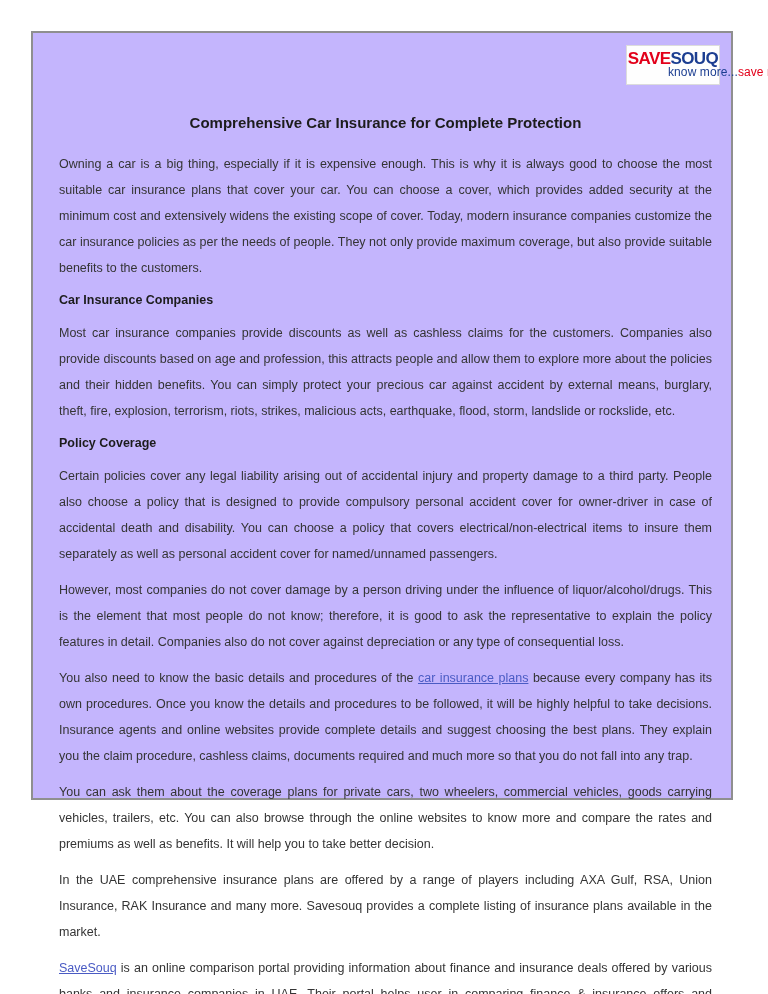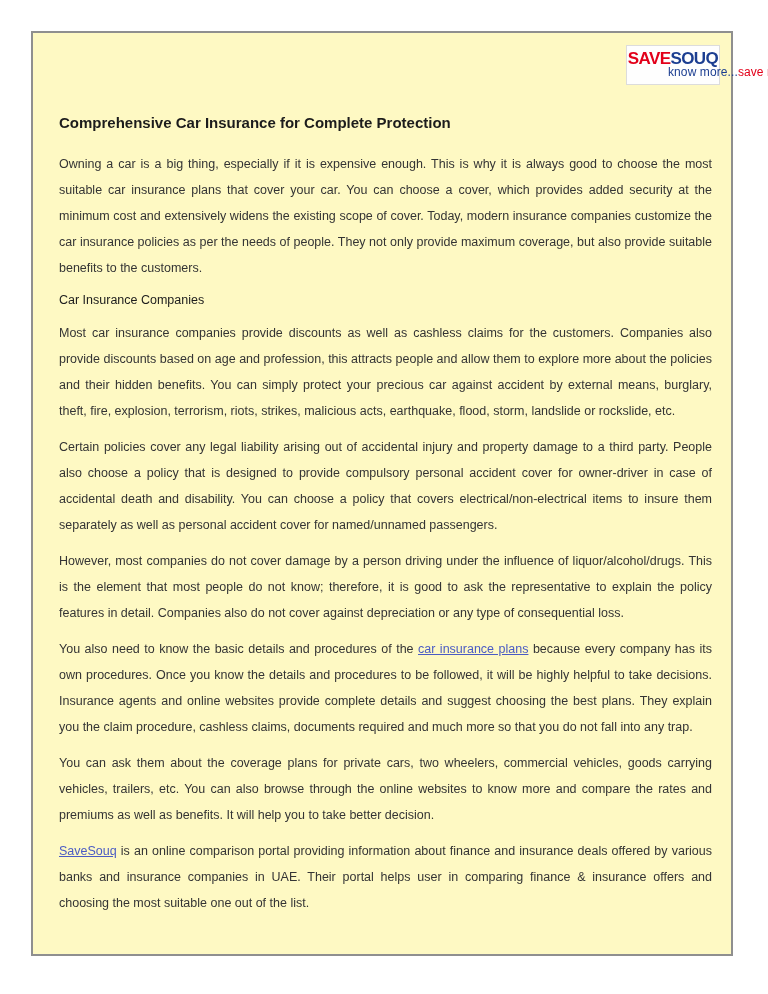--- a/index.html
+++ b/index.html
@@ -9,23 +9,23 @@
     height: 994px;
     background: #ffffff;
     font-family: "Liberation Sans", sans-serif;
     overflow: hidden;
   }
   .page-frame {
     position: absolute;
     left: 31px;
     top: 31px;
     width: 702px;
-    height: 925px;
+    height: 769px;
     border: 2px solid #8f8f8f;
-    background: #fef9c3;
+    background: #c4b5fd;
     box-sizing: border-box;
   }
   
   .logo-box {
     position: absolute;
     top: 12px;
     right: 11px;
     width: 94px;
     height: 40px;
     border: 1px solid #dcdcdc;
@@ -56,35 +56,35 @@
   .doc-content {
     position: absolute;
     left: 26px;
     right: 19px;
     top: 80px;
   }
   .doc-title {
     font-size: 15px;
     font-weight: bold;
     color: #1c1c1c;
-    text-align: left;
+    text-align: center;
     margin: 0 0 18px 0;
     line-height: 20px;
   }
   .doc-paragraph {
     font-size: 12.5px;
     line-height: 26px;
     color: #343434;
     text-align: justify;
     margin: 0 0 10px 0;
   }
   .doc-heading {
     font-size: 12.5px;
     line-height: 19px;
-    font-weight: normal;
+    font-weight: bold;
     color: #1c1c1c;
     margin: 2px 0 10px 0;
   }
   .doc-link {
     color: var(--link-color, #4a5bc4);
     cursor: pointer;
   }
 </style>
 </head>
 <body>
@@ -99,21 +99,23 @@
       <span class="tag-know">know more...</span><span class="tag-save">save more</span>
     </div>
   </div>
 
   <div class="doc-content">
     <h1 class="doc-title">Comprehensive Car Insurance for Complete Protection</h1>
     <div>
         <p class="doc-paragraph">Owning a car is a big thing, especially if it is expensive enough. This is why it is always good to choose the most suitable car insurance plans that cover your car. You can choose a cover, which provides added security at the minimum cost and extensively widens the existing scope of cover. Today, modern insurance companies customize the car insurance policies as per the needs of people. They not only provide maximum coverage, but also provide suitable benefits to the customers.</p>
         <h2 class="doc-heading">Car Insurance Companies</h2>
         <p class="doc-paragraph">Most car insurance companies provide discounts as well as cashless claims for the customers. Companies also provide discounts based on age and profession, this attracts people and allow them to explore more about the policies and their hidden benefits. You can simply protect your precious car against accident by external means, burglary, theft, fire, explosion, terrorism, riots, strikes, malicious acts, earthquake, flood, storm, landslide or rockslide, etc.</p>
+        <h2 class="doc-heading">Policy Coverage</h2>
         <p class="doc-paragraph">Certain policies cover any legal liability arising out of accidental injury and property damage to a third party. People also choose a policy that is designed to provide compulsory personal accident cover for owner-driver in case of accidental death and disability. You can choose a policy that covers electrical/non-electrical items to insure them separately as well as personal accident cover for named/unnamed passengers.</p>
         <p class="doc-paragraph">However, most companies do not cover damage by a person driving under the influence of liquor/alcohol/drugs. This is the element that most people do not know; therefore, it is good to ask the representative to explain the policy features in detail. Companies also do not cover against depreciation or any type of consequential loss.</p>
         <p class="doc-paragraph">You also need to know the basic details and procedures of the <a class="doc-link" href="#">car insurance plans</a> because every company has its own procedures. Once you know the details and procedures to be followed, it will be highly helpful to take decisions. Insurance agents and online websites provide complete details and suggest choosing the best plans. They explain you the claim procedure, cashless claims, documents required and much more so that you do not fall into any trap.</p>
         <p class="doc-paragraph">You can ask them about the coverage plans for private cars, two wheelers, commercial vehicles, goods carrying vehicles, trailers, etc. You can also browse through the online websites to know more and compare the rates and premiums as well as benefits. It will help you to take better decision.</p>
+        <p class="doc-paragraph">In the UAE comprehensive insurance plans are offered by a range of players including AXA Gulf, RSA, Union Insurance, RAK Insurance and many more. Savesouq provides a complete listing of insurance plans available in the market.</p>
         <p class="doc-paragraph"><a class="doc-link" href="#">SaveSouq</a> is an online comparison portal providing information about finance and insurance deals offered by various banks and insurance companies in UAE. Their portal helps user in comparing finance &amp; insurance offers and choosing the most suitable one out of the list.</p>
       </div>
   </div>
 
 </div>
 
 </body></html>

